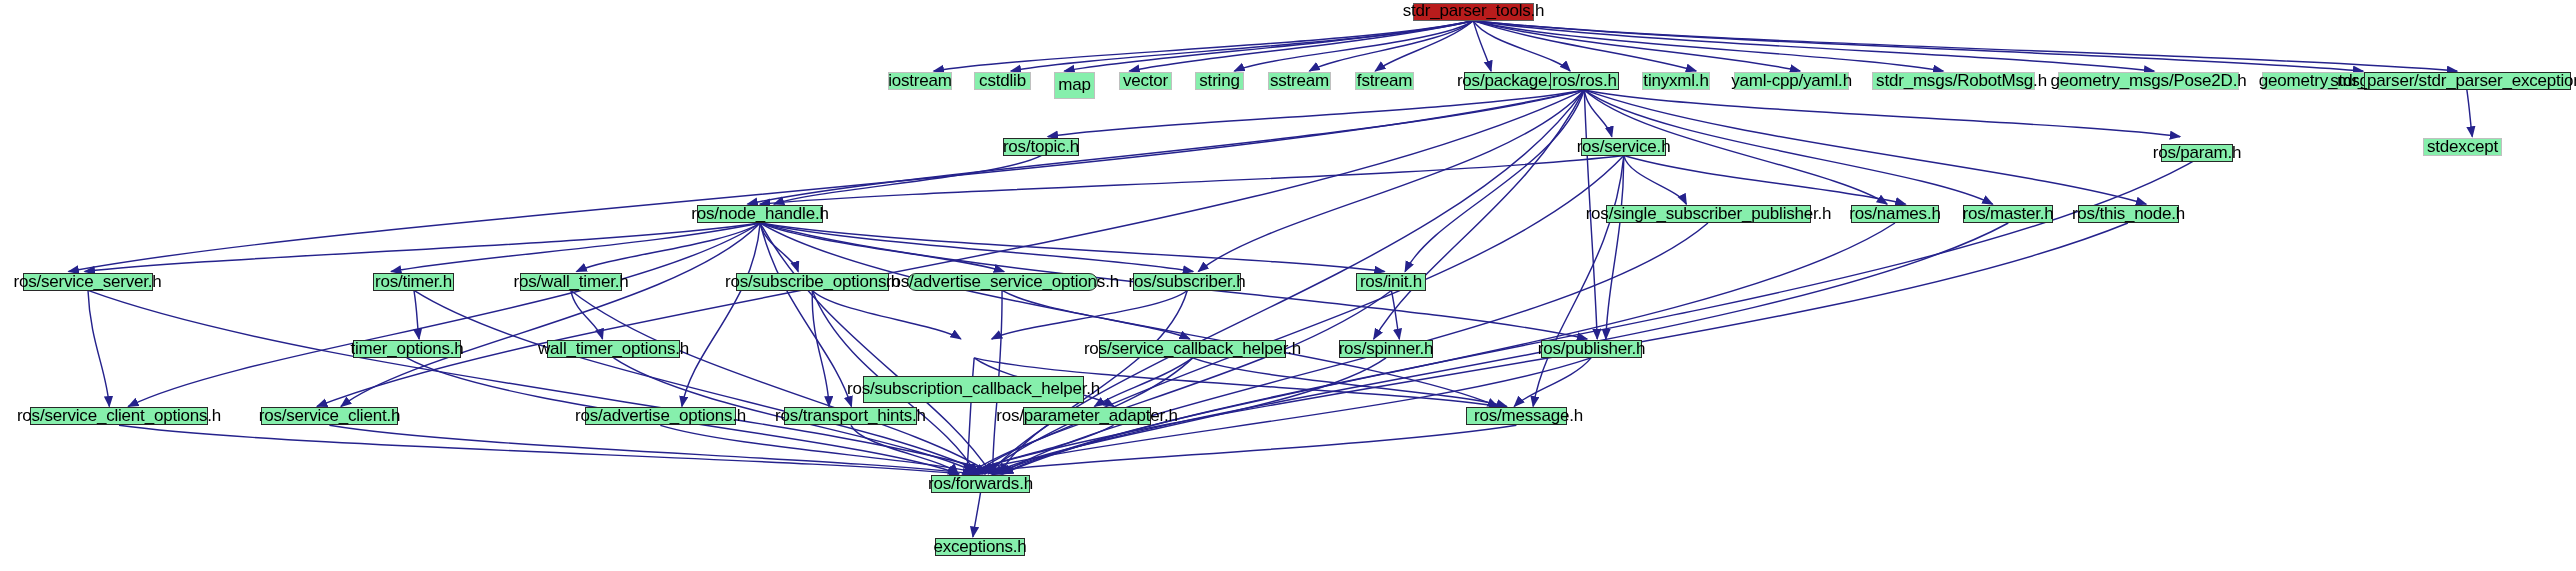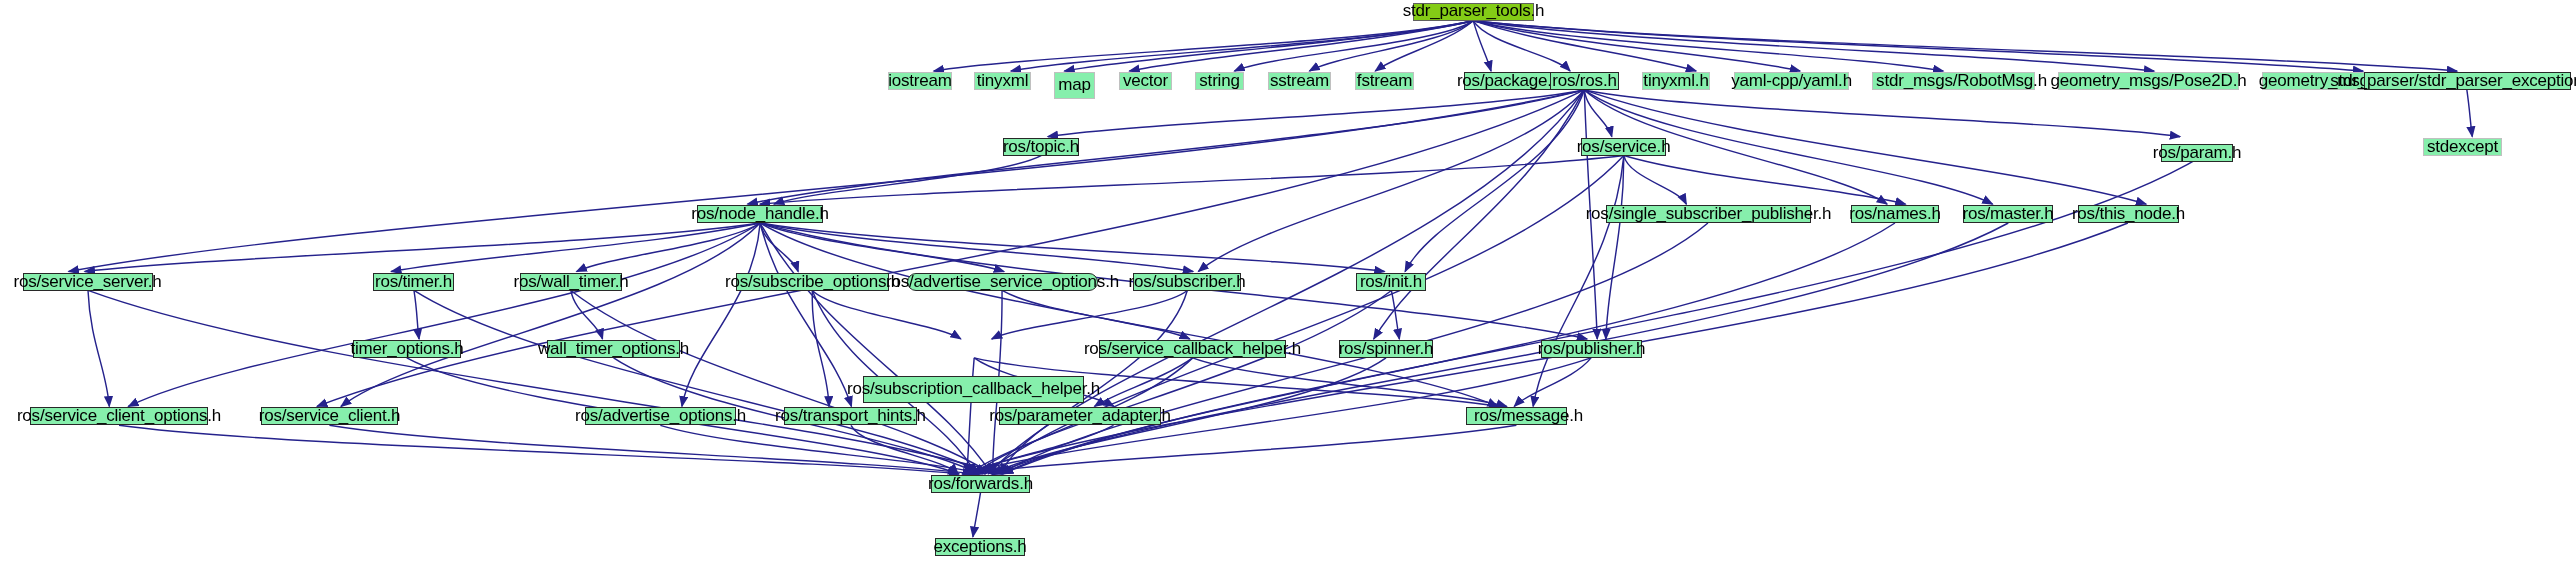--- a/index.html
+++ b/index.html
@@ -38,21 +38,21 @@
     color: #000000;
     font-size: 17px;
     line-height: 1;
     letter-spacing: -0.2px;
     z-index: 5;
   }
   .node-box.strong {
     border: 1.8px solid #282828;
   }
   .node-box.root {
-    background: #84cc16;
+    background: #b91c1c;
     border: 0.9px solid #606060;
     align-items: center;
   }
   .node-label {
     padding: 0 5.4px;
     transform: translateY(-0.9px);
   }
 </style>
 </head>
 <body>
@@ -157,21 +157,21 @@
       </g>
   </svg>
   <div id="node-layer">
       <div class="node-box root" style="left: 1413px; top: 2.7px; width: 121px; height: 18px;">
         <span class="node-label">stdr_parser_tools.h</span>
       </div>
       <div class="node-box" style="left: 888px; top: 72px; width: 64px; height: 18px;">
         <span class="node-label">iostream</span>
       </div>
       <div class="node-box" style="left: 974px; top: 72px; width: 57px; height: 18px;">
-        <span class="node-label">tinyxml</span>
+        <span class="node-label">cstdlib</span>
       </div>
       <div class="node-box" style="left: 1054px; top: 72px; width: 41px; height: 27px;">
         <span class="node-label">map</span>
       </div>
       <div class="node-box" style="left: 1119px; top: 72px; width: 53px; height: 18px;">
         <span class="node-label">vector</span>
       </div>
       <div class="node-box" style="left: 1195px; top: 72px; width: 49px; height: 18px;">
         <span class="node-label">string</span>
       </div>
@@ -276,21 +276,21 @@
       </div>
       <div class="node-box strong" style="left: 261px; top: 407px; width: 137px; height: 18px;">
         <span class="node-label">ros/service_client.h</span>
       </div>
       <div class="node-box strong" style="left: 585px; top: 407px; width: 151px; height: 18px;">
         <span class="node-label">ros/advertise_options.h</span>
       </div>
       <div class="node-box strong" style="left: 784px; top: 407px; width: 133px; height: 18px;">
         <span class="node-label">ros/transport_hints.h</span>
       </div>
-      <div class="node-box strong" style="left: 999px; top: 407px; width: 162px; height: 18px;">
+      <div class="node-box strong" style="left: 1023px; top: 407px; width: 128px; height: 18px;">
         <span class="node-label">ros/parameter_adapter.h</span>
       </div>
       <div class="node-box strong" style="left: 1466px; top: 407px; width: 101px; height: 18px; padding-left: 24px;">
         <span class="node-label">ros/message.h</span>
       </div>
       <div class="node-box strong" style="left: 931px; top: 475px; width: 99px; height: 18px;">
         <span class="node-label">ros/forwards.h</span>
       </div>
       <div class="node-box strong" style="left: 935px; top: 538px; width: 90px; height: 18px;">
         <span class="node-label">exceptions.h</span>

